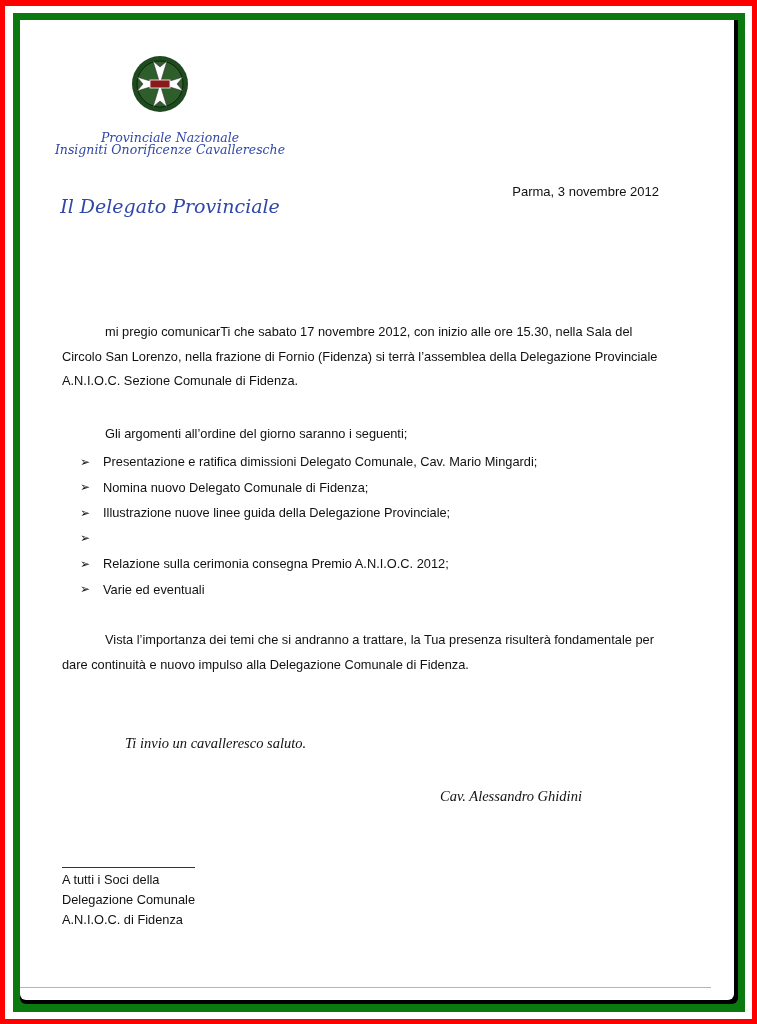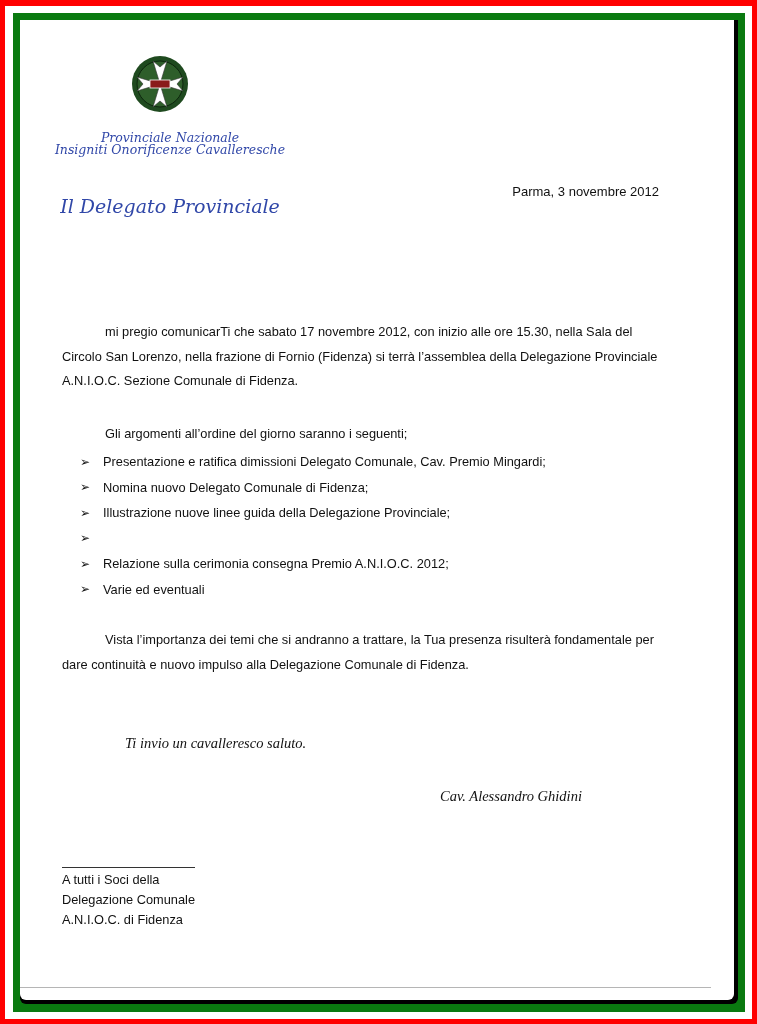--- a/index.html
+++ b/index.html
@@ -63,21 +63,21 @@
 <div class="date">Parma, 3 novembre 2012</div>
 <div class="salute">Caro Socio,</div>
 
 <div class="body-text p1"><span class="ind"></span><span>mi pregio comunicarTi  che sabato 17 novembre 2012, con inizio alle ore 15.30, nella Sala del Circolo San Lorenzo, nella frazione di Fornio (Fidenza) si terrà l’assemblea della Delegazione Provinciale A.N.I.O.C. Sezione Comunale di Fidenza.</span></div>
 
 <div class="intro">Gli argomenti all’ordine del giorno saranno i seguenti;</div>
 
 <ul class="agenda">
   <li>
       <span class="arrow">➢</span>
-      <span>Presentazione e ratifica dimissioni Delegato Comunale, Cav. Premio Mingardi;</span>
+      <span>Presentazione e ratifica dimissioni Delegato Comunale, Cav. Mario Mingardi;</span>
     </li>
   <li>
       <span class="arrow">➢</span>
       <span>Nomina nuovo Delegato Comunale di Fidenza;</span>
     </li>
   <li>
       <span class="arrow">➢</span>
       <span>Illustrazione nuove linee guida della Delegazione Provinciale;</span>
     </li>
   <li>

